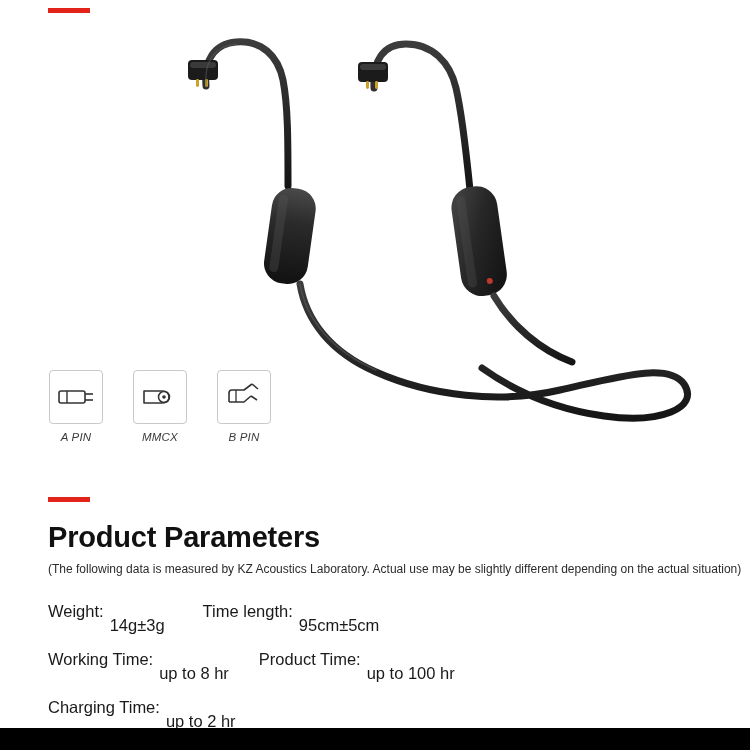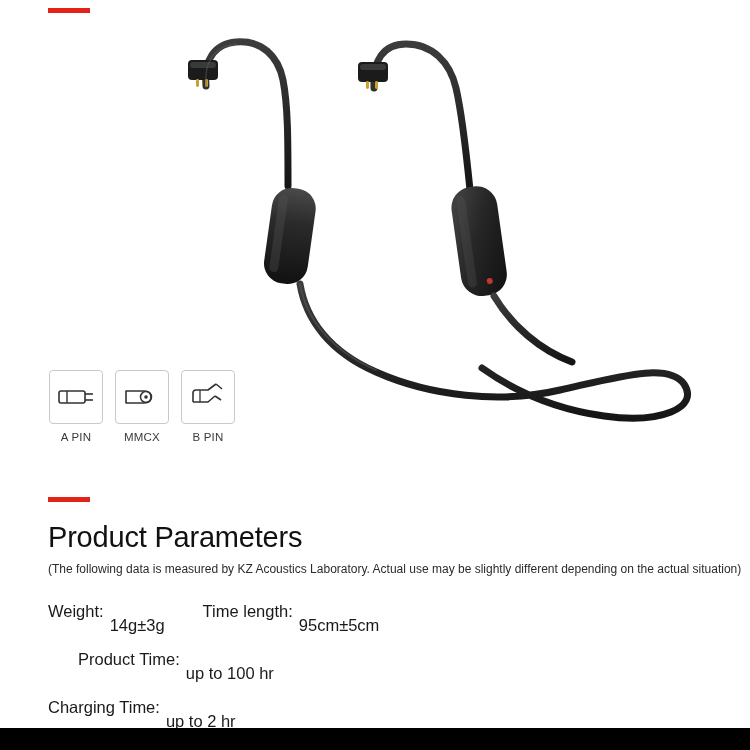--- a/index.html
+++ b/index.html
@@ -39,21 +39,22 @@
     width: 750px;
     height: 460px;
   }
 
   
   .connector-row {
     position: absolute;
     left: 48px;
     top: 370px;
     display: flex;
-    gap: 10px;
+    gap: 28px;
+    font-style: italic;
   }
   .connector-item {
     width: 56px;
     display: flex;
     flex-direction: column;
     align-items: center;
   }
   .connector-box {
     width: 54px;
     height: 54px;
@@ -75,21 +76,21 @@
 
   
   .params {
     position: absolute;
     left: 48px;
     top: 520px;
     width: 680px;
   }
   .params-title {
     font-size: 29px;
-    font-weight: normal;
+    font-weight: bold;
     letter-spacing: -0.2px;
     color: #111;
     margin: 0;
     line-height: 1.2;
   }
   .params-note {
     margin-top: 6px;
     font-size: 12px;
     color: #2b2b2b;
     line-height: 1.4;
@@ -242,20 +243,24 @@
         </span>
         <span class="gap-1"></span>
         <span class="spec-item">
           <span class="spec-label">Time length:</span>
           <span class="spec-value">95cm±5cm</span>
         </span>
         <span class="gap-2"></span>
       </div>
 
       <div class="spec-row">
+        <span class="spec-item">
+          <span class="spec-label">Working Time:</span>
+          <span class="spec-value">up to 8 hr</span>
+        </span>
         <span class="gap-3"></span>
         <span class="spec-item">
           <span class="spec-label">Product Time:</span>
           <span class="spec-value">up to 100 hr</span>
         </span>
       </div>
 
       <div class="spec-row">
         <span class="spec-item">
           <span class="spec-label">Charging Time:</span>

